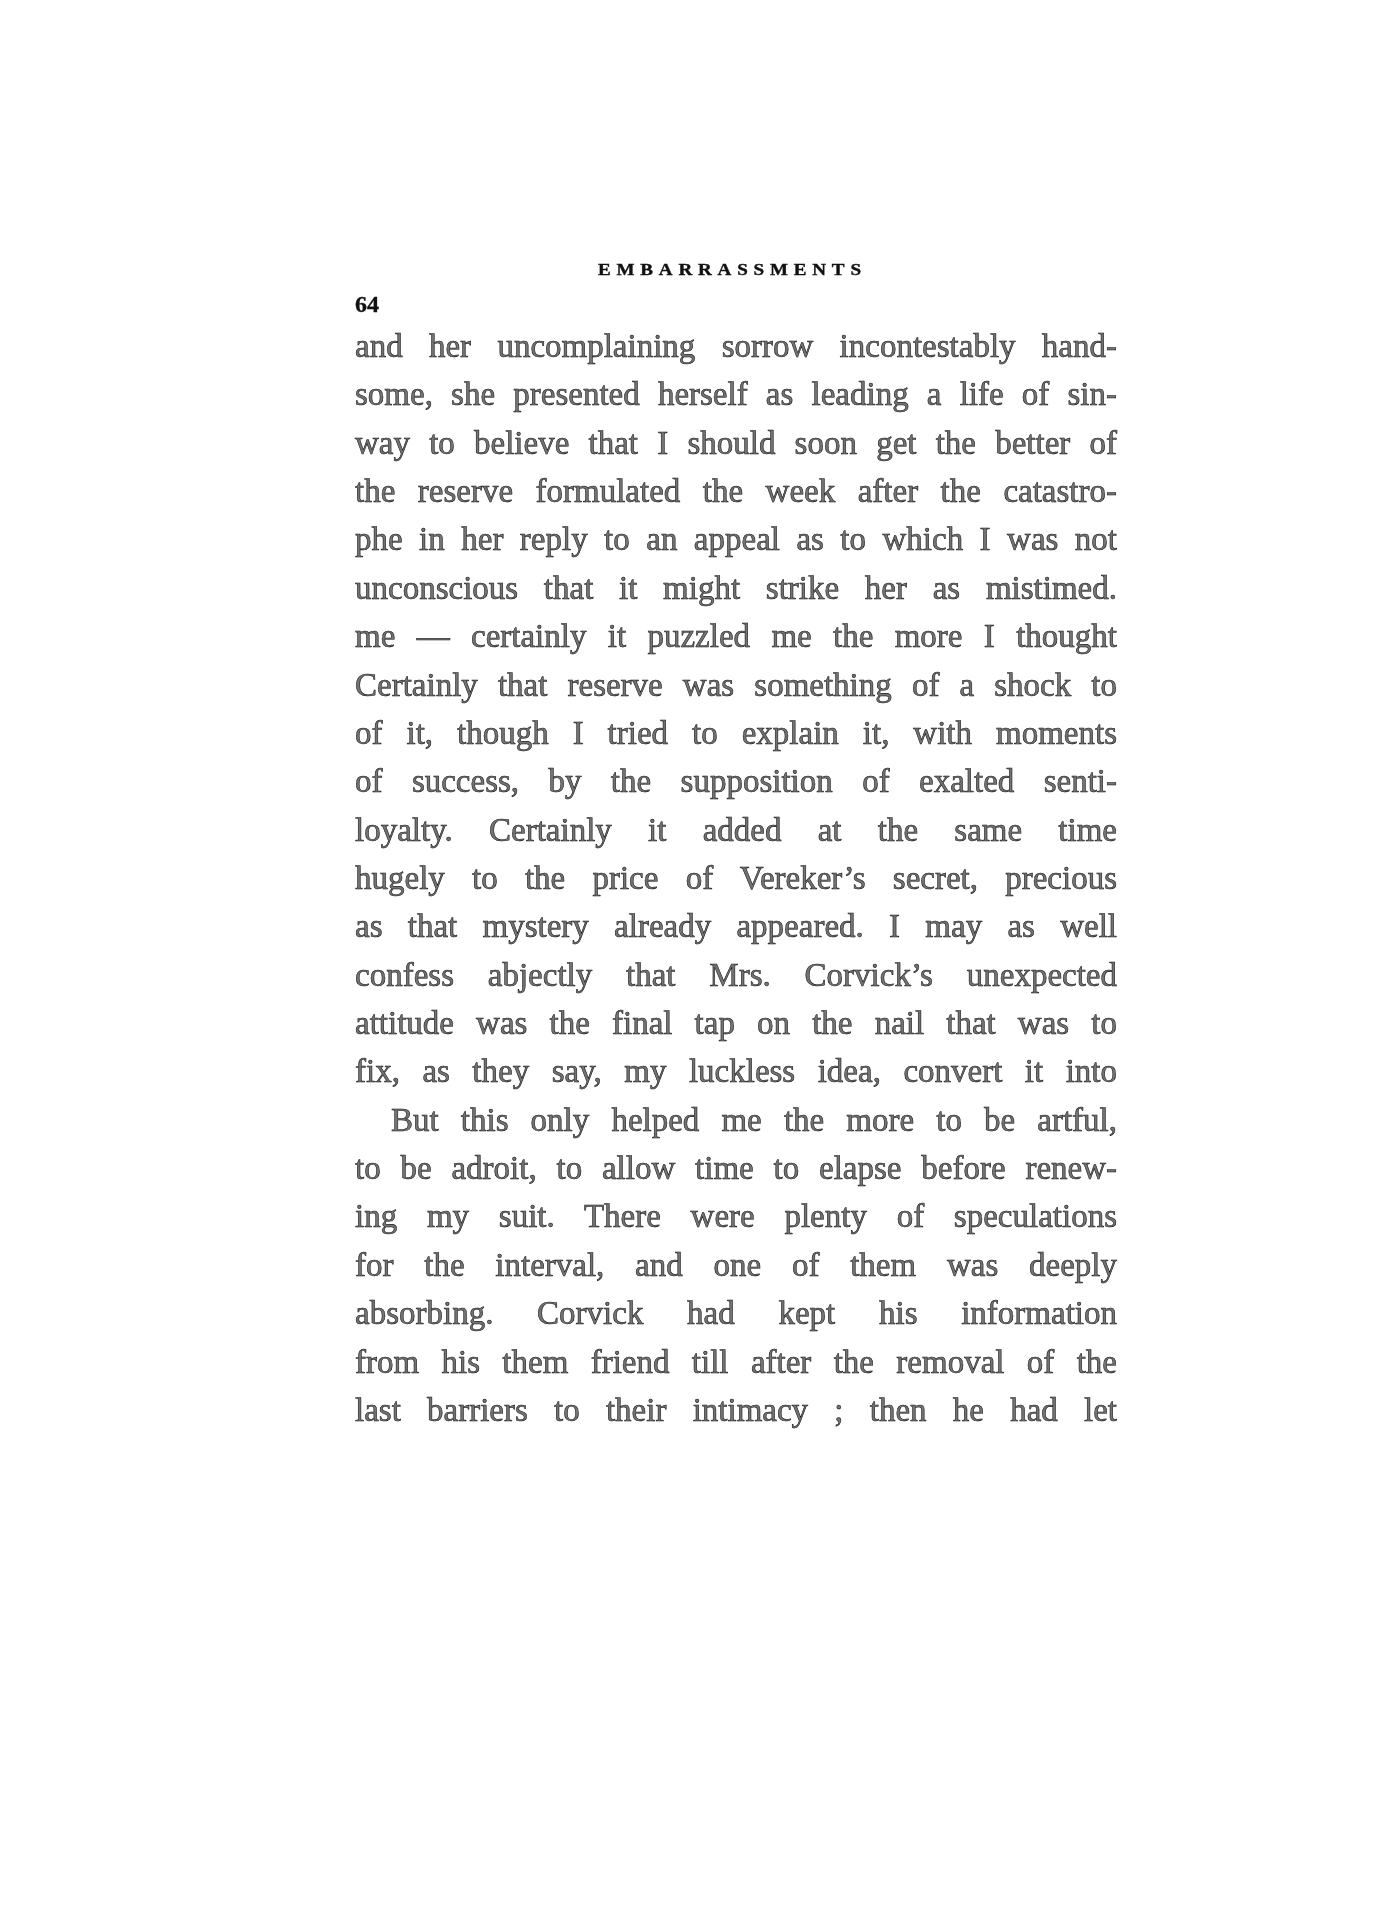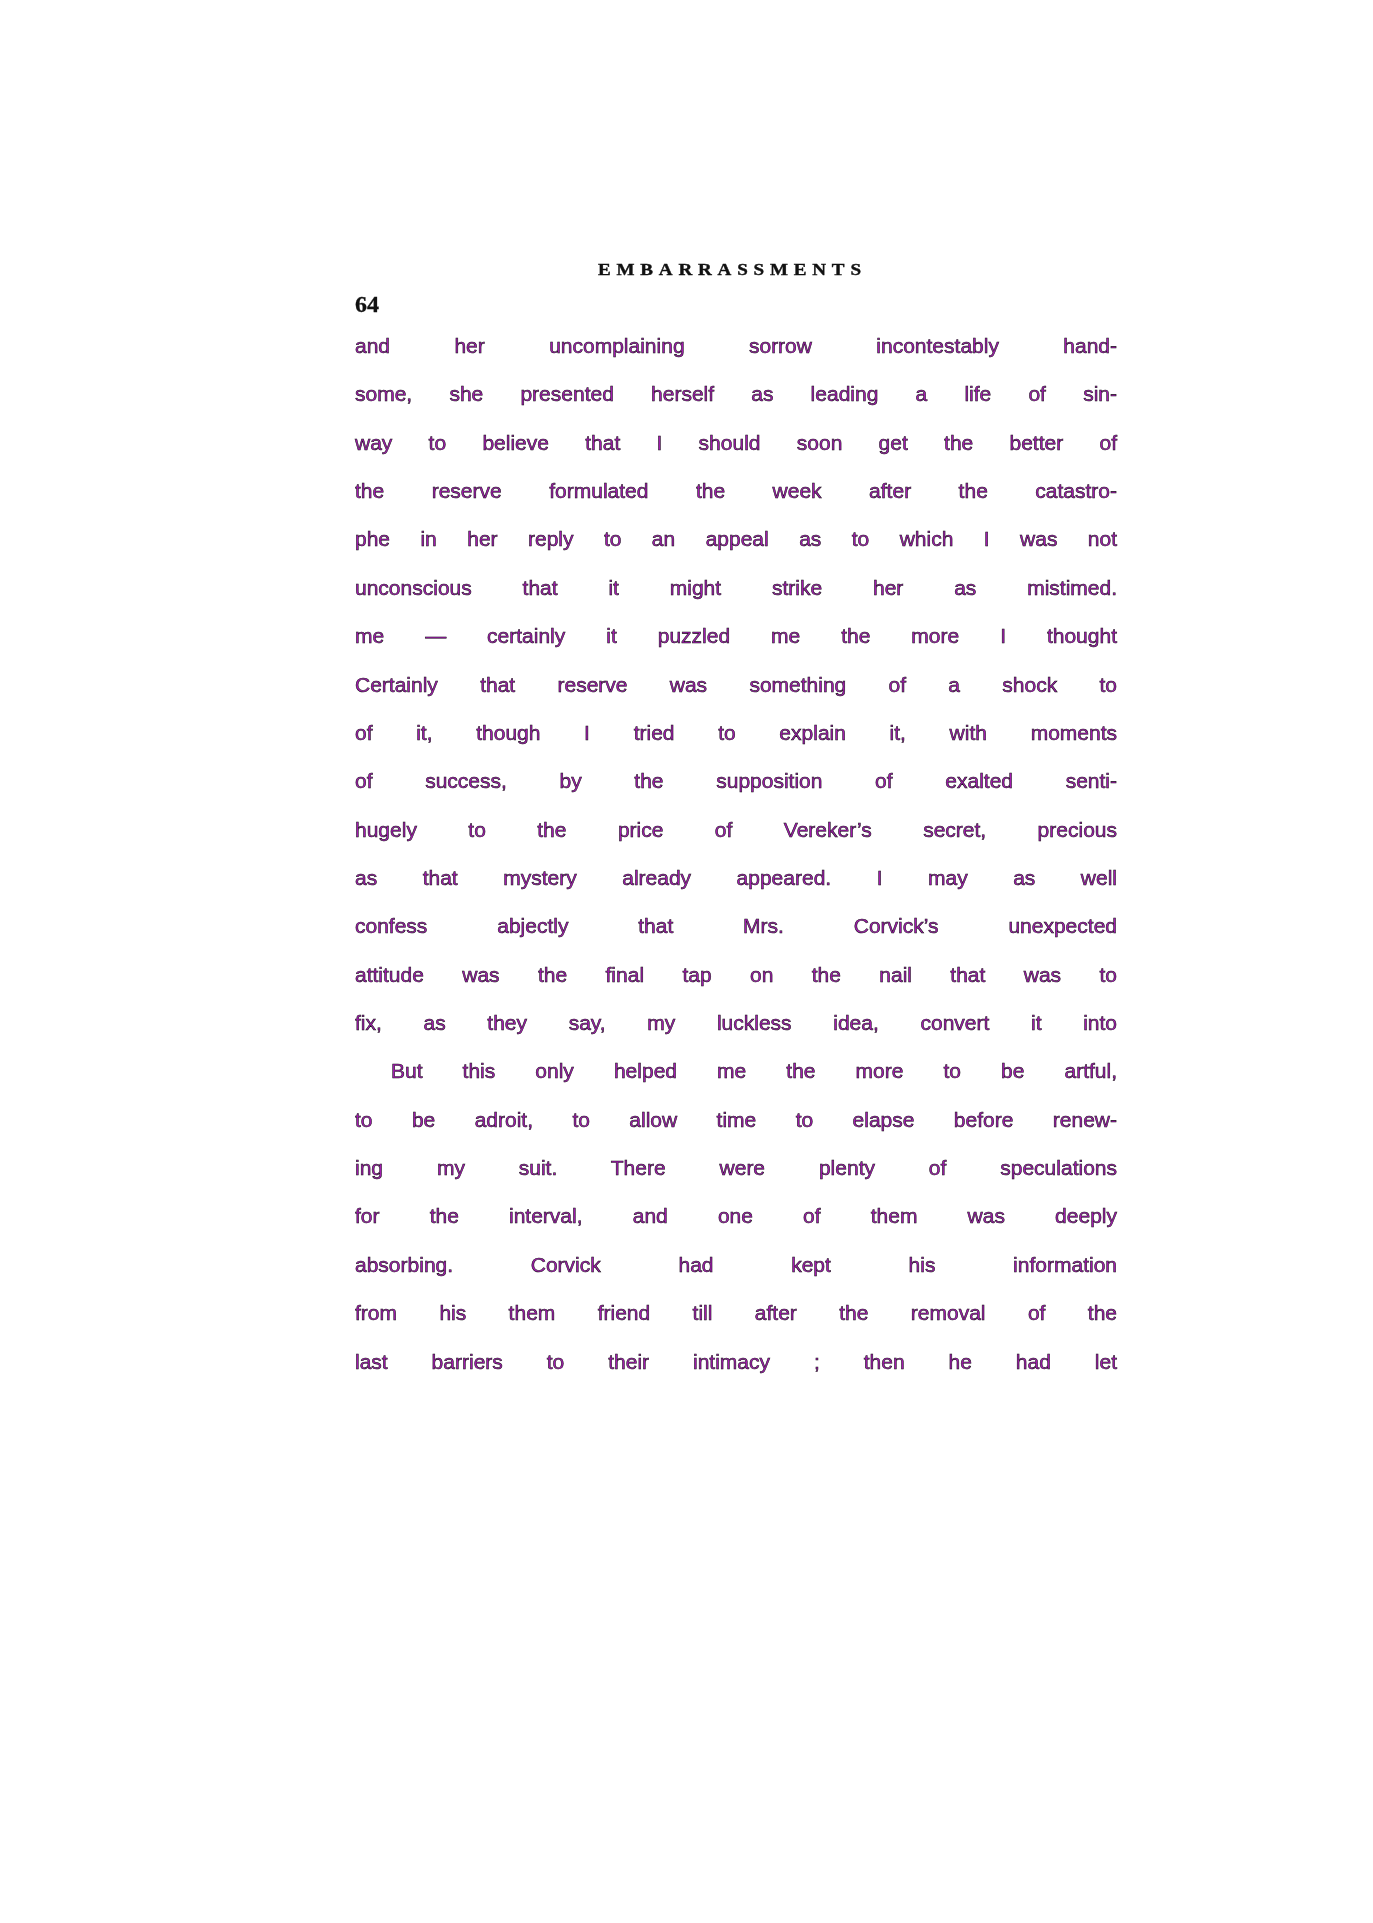--- a/index.html
+++ b/index.html
@@ -62,27 +62,27 @@
     }
     .paragraph {
       margin: 0;
       padding: 0;
     }
     .line {
       display: block;
       width: 762px;
       height: 48.36px;
       line-height: 48.36px;
-      font-family: Liberation Sans, sans-serif;
-      font-size: 21px;
+      font-family: Liberation Serif, serif;
+      font-size: 33px;
       text-align: justify;
       text-align-last: justify;
       white-space: normal;
       overflow: visible;
-      color: #a21caf;
+      color: #737373;
       -webkit-text-stroke: 0.55px #111111;
     }
     .line.indent {
       padding-left: 36px;
       width: 726px;
     }
   </style>
 </head>
 <body>
 
@@ -99,20 +99,21 @@
       <span class="line">and her uncomplaining sorrow incontestably hand-</span>
       <span class="line">some, she presented herself as leading a life of sin-</span>
       <span class="line">way to believe that I should soon get the better of</span>
       <span class="line">the reserve formulated the week after the catastro-</span>
       <span class="line">phe in her reply to an appeal as to which I was not</span>
       <span class="line">unconscious that it might strike her as mistimed.</span>
       <span class="line">me — certainly it puzzled me the more I thought</span>
       <span class="line">Certainly that reserve was something of a shock to</span>
       <span class="line">of it, though I tried to explain it, with moments</span>
       <span class="line">of success, by the supposition of exalted senti-</span>
+      <span class="line">loyalty.  Certainly it added at the same time</span>
       <span class="line">hugely to the price of Vereker’s secret, precious</span>
       <span class="line">as that mystery already appeared.  I may as well</span>
       <span class="line">confess abjectly that Mrs. Corvick’s unexpected</span>
       <span class="line">attitude was the final tap on the nail that was to</span>
       <span class="line">fix, as they say, my luckless idea, convert it into</span>
     </div>
 
     <div class="paragraph">
       <span class="line indent">But this only helped me the more to be artful,</span>
       <span class="line">to be adroit, to allow time to elapse before renew-</span>

